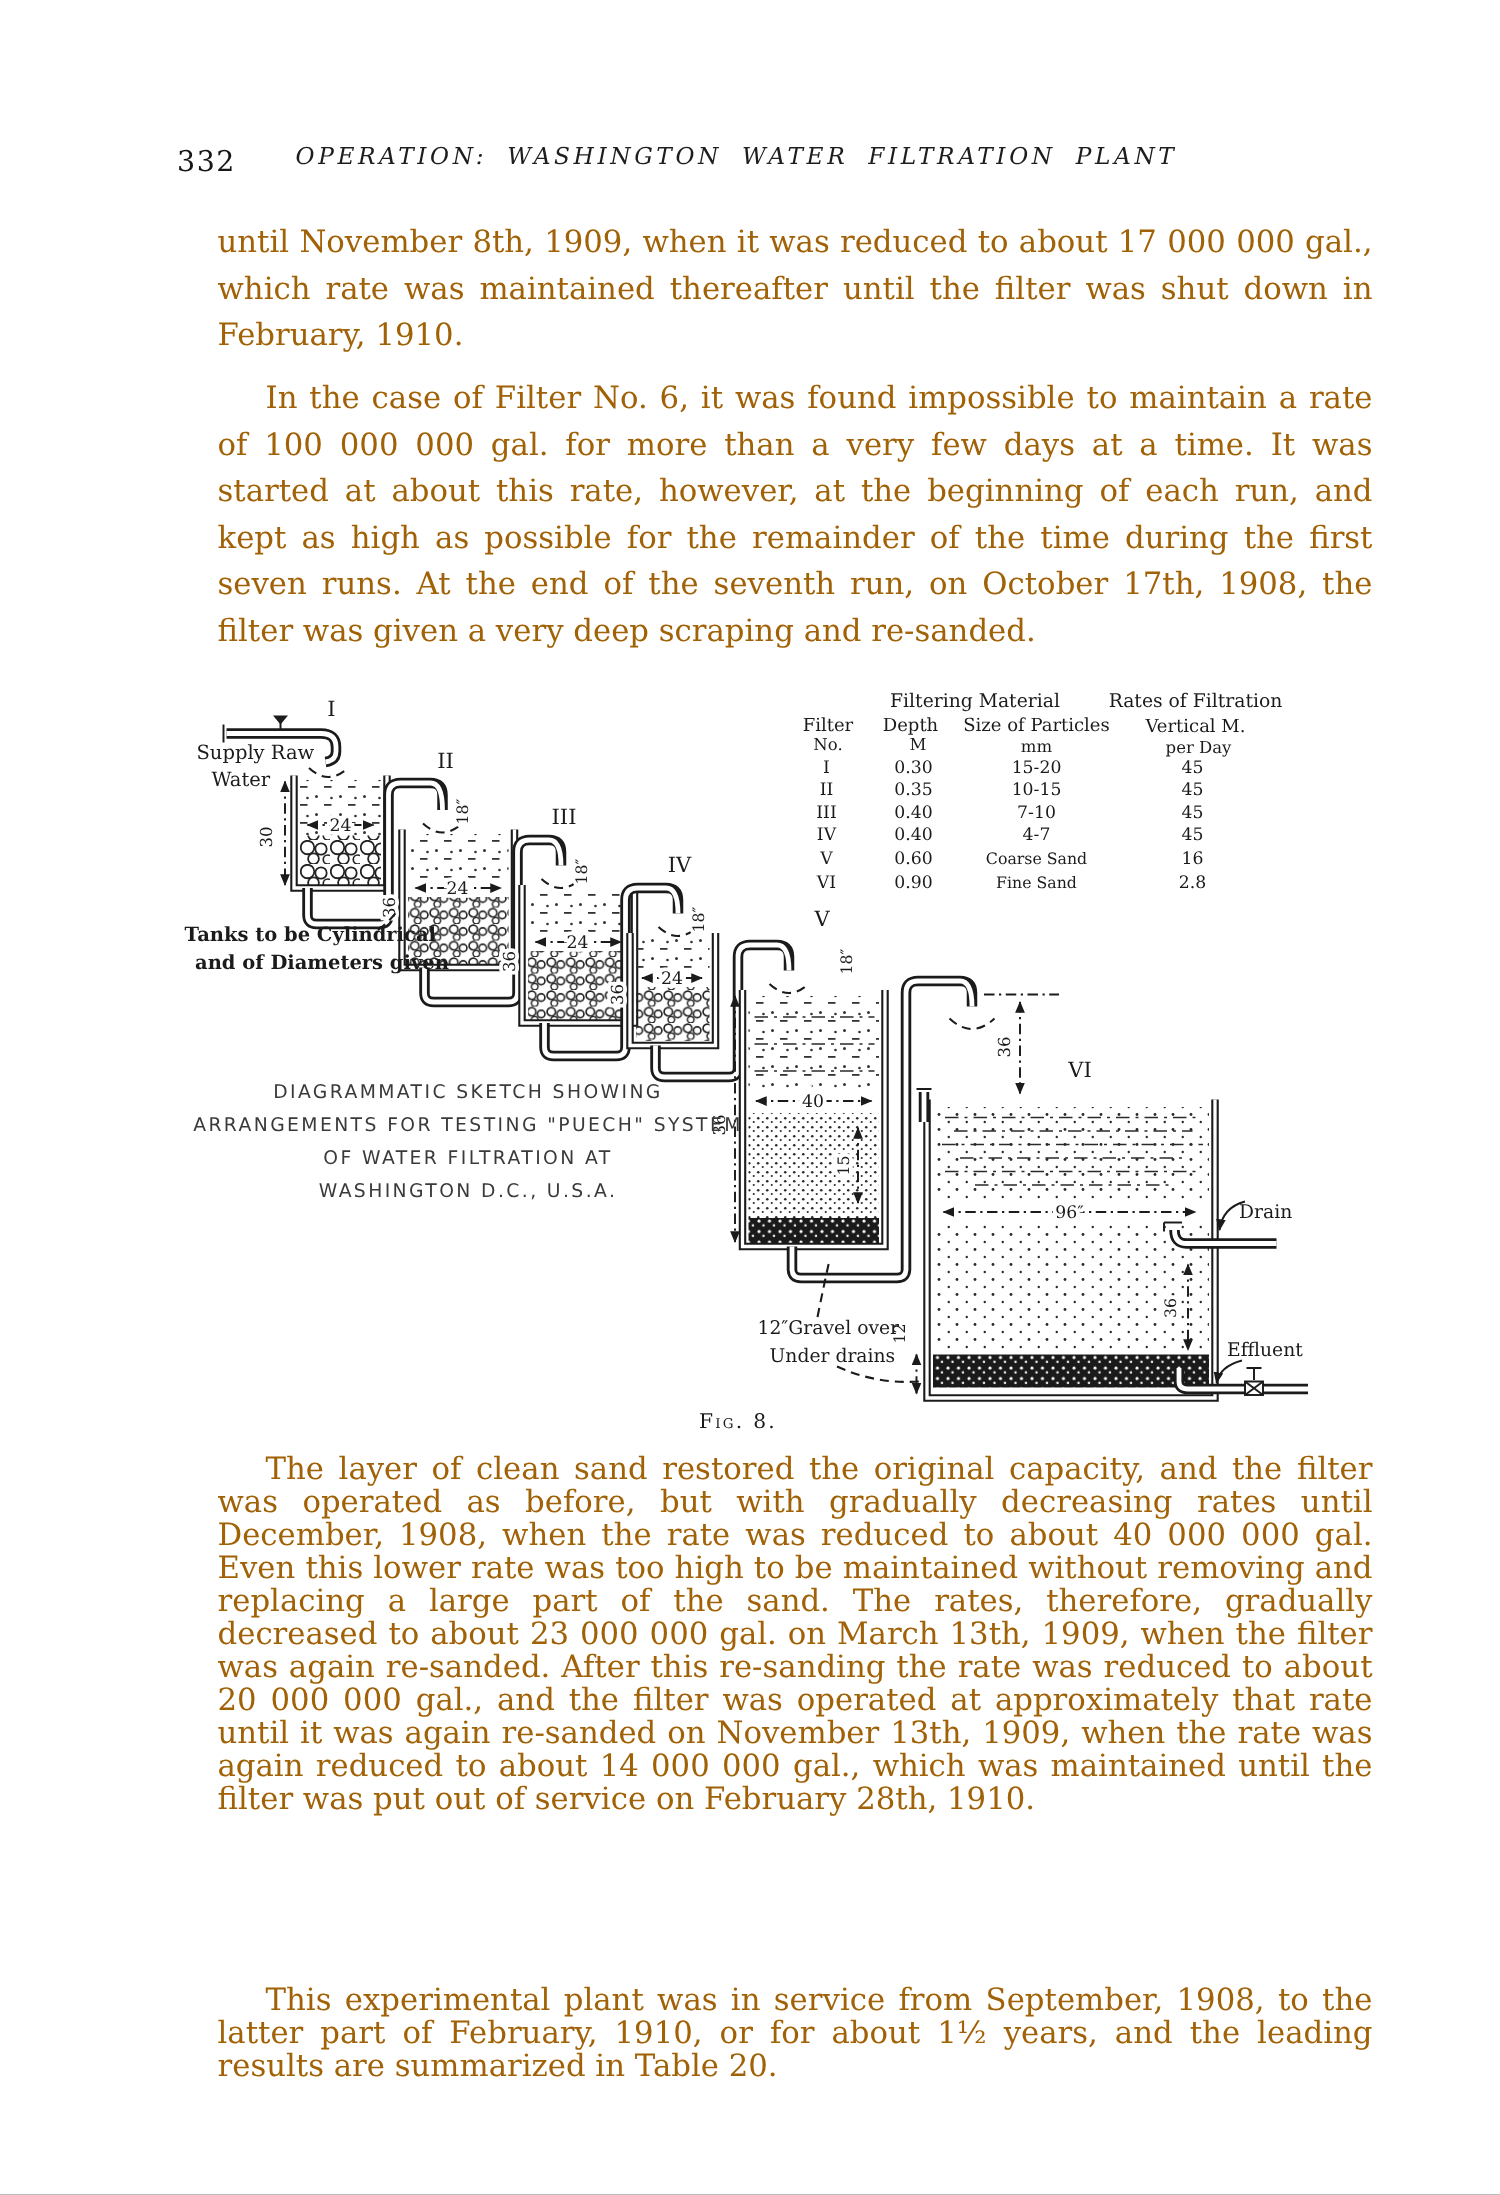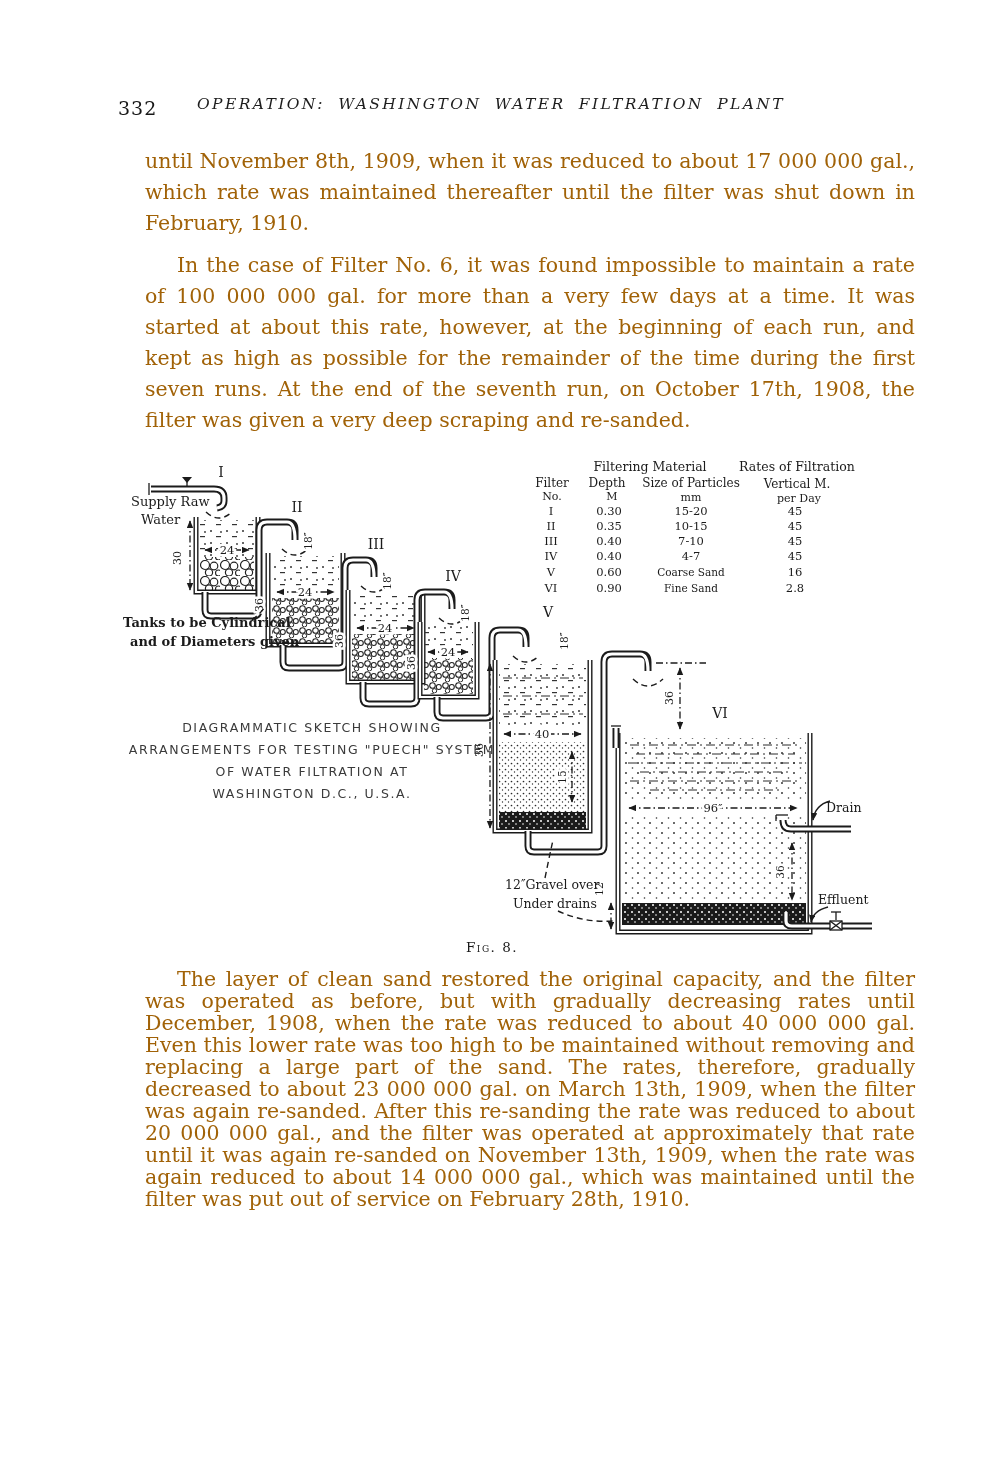--- a/index.html
+++ b/index.html
@@ -31,20 +31,21 @@
 <body>
 
 <div class="page">
 
   <div class="pagenum">332</div>
   <div class="runtitle">OPERATION: WASHINGTON WATER FILTRATION PLANT</div>
 
   <div class="para lh31" style="top:146px;">until November 8th, 1909, when it was reduced to about 17&nbsp;000&nbsp;000 gal., which rate was maintained thereafter until the filter was shut down in February, 1910.</div>
   <div class="para lh31 indent" style="top:250px;">In the case of Filter No. 6, it was found impossible to maintain a rate of 100&nbsp;000&nbsp;000 gal. for more than a very few days at a time. It was started at about this rate, however, at the beginning of each run, and kept as high as possible for the remainder of the time during the first seven runs. At the end of the seventh run, on October 17th, 1908, the filter was given a very deep scraping and re-sanded.</div>
   <div class="para lh30 indent" style="top:968px;">The layer of clean sand restored the original capacity, and the filter was operated as before, but with gradually decreasing rates until December, 1908, when the rate was reduced to about 40&nbsp;000&nbsp;000 gal. Even this lower rate was too high to be maintained without removing and replacing a large part of the sand. The rates, therefore, gradually decreased to about 23&nbsp;000&nbsp;000 gal. on March 13th, 1909, when the filter was again re-sanded. After this re-sanding the rate was reduced to about 20&nbsp;000&nbsp;000 gal., and the filter was operated at approximately that rate until it was again re-sanded on November 13th, 1909, when the rate was again reduced to about 14&nbsp;000&nbsp;000 gal., which was maintained until the filter was put out of service on February 28th, 1910.</div>
+  <div class="para lh30 indent" style="top:1322px;">This experimental plant was in service from September, 1908, to the latter part of February, 1910, or for about 1½ years, and the leading results are summarized in Table 20.</div>
 
   <svg class="fig" width="1000" height="1463" viewBox="0 0 1000 1463">
     <defs>
       <marker id="ah" orient="auto-start-reverse" markerWidth="8" markerHeight="7" refX="5.5" refY="2.5">
         <path d="M0,0L6,2.5L0,5Z" fill="#1b1b1b"></path>
       </marker>
       <pattern id="waterdots" width="16" height="12" patternUnits="userSpaceOnUse">
         <circle cx="3" cy="3" r="1" fill="#333"></circle>
         <rect x="8" y="8" width="5" height="1.2" fill="#333"></rect>
         <circle cx="13" cy="4" r="0.9" fill="#333"></circle>

